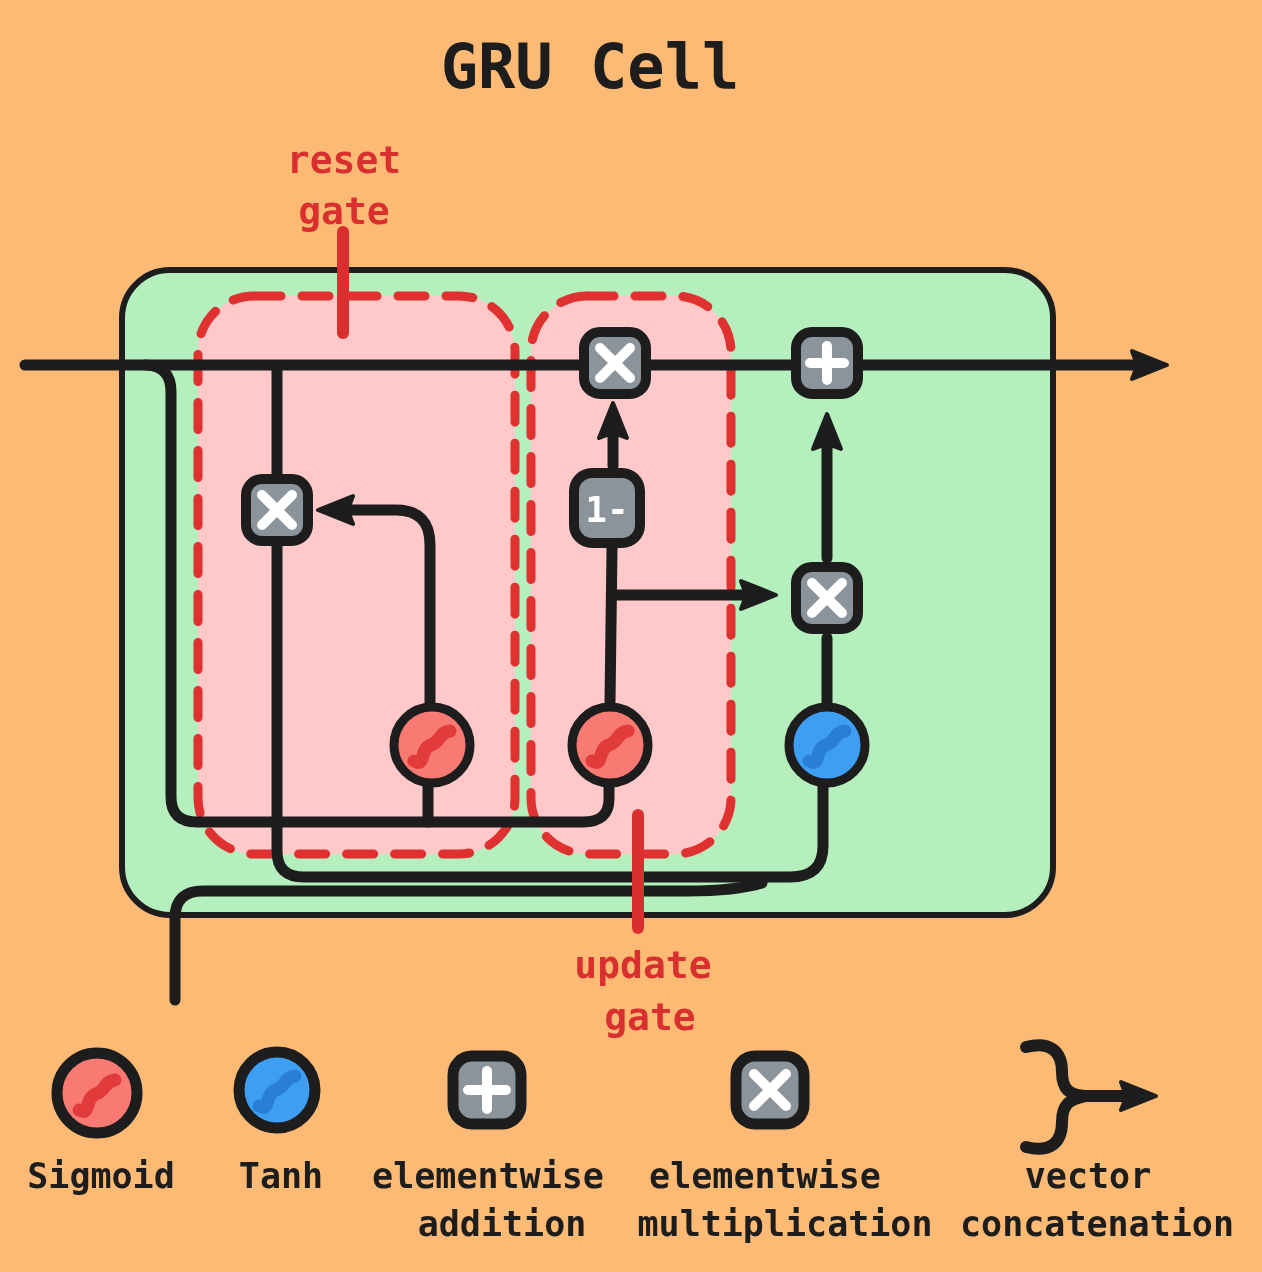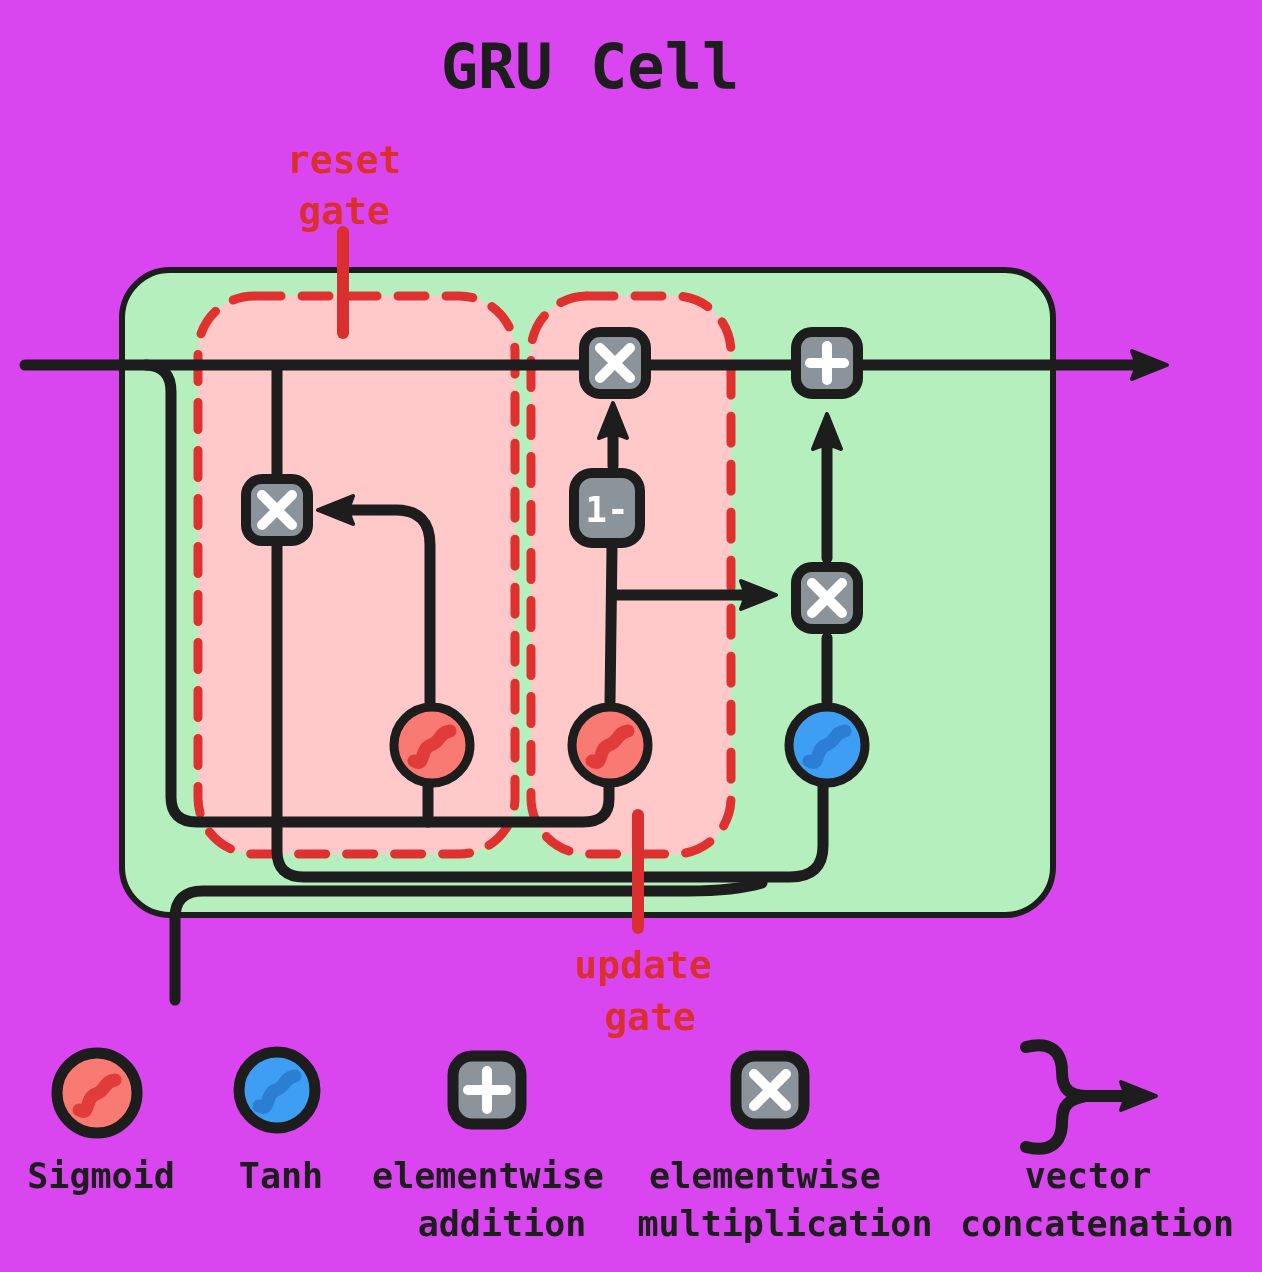--- a/index.html
+++ b/index.html
@@ -1,16 +1,16 @@
 <!DOCTYPE html>
 <html><head>
 <meta charset="utf-8">
 <style>
   html,body{margin:0;padding:0;background:#ffffff;}
-  .stage{position:relative;width:1262px;height:1272px;background:#d946ef;overflow:hidden;
+  .stage{position:relative;width:1262px;height:1272px;background:#fdba74;overflow:hidden;
          font-family:"DejaVu Sans Mono",monospace;}
   svg{display:block}
   .wire{fill:none;stroke:#1d1d1d;stroke-width:11;stroke-linecap:round;stroke-linejoin:round;}
   .cell-body{stroke:#1d1d1d;stroke-width:6;}
   .gate-region{stroke-width:9;stroke-dasharray:27 21;stroke-linecap:round;}
   .op-rect{stroke:#1d1d1d;stroke-width:10;}
   .op-sym{fill:none;stroke:#ffffff;stroke-width:10;stroke-linecap:round;}
   .node-circle{stroke:#1d1d1d;stroke-width:9;}
   .scurve{fill:none;stroke-width:13;stroke-linecap:round;}
   .tick{stroke:#d92f2f;stroke-width:12;stroke-linecap:round;fill:none;}

